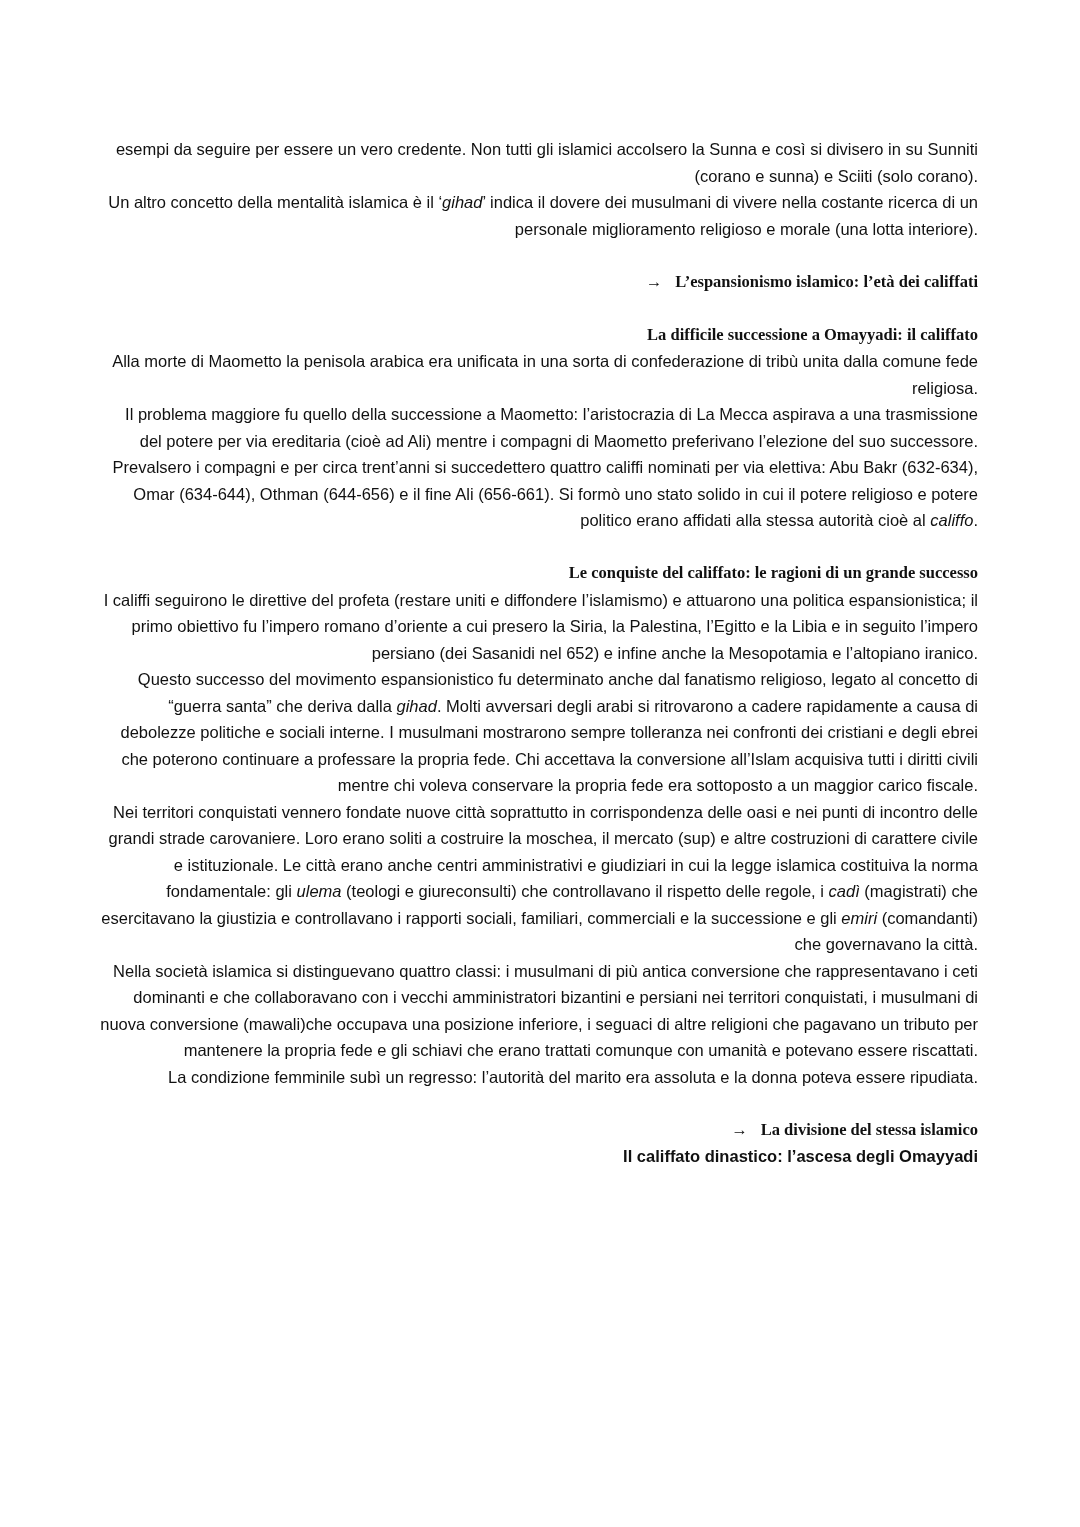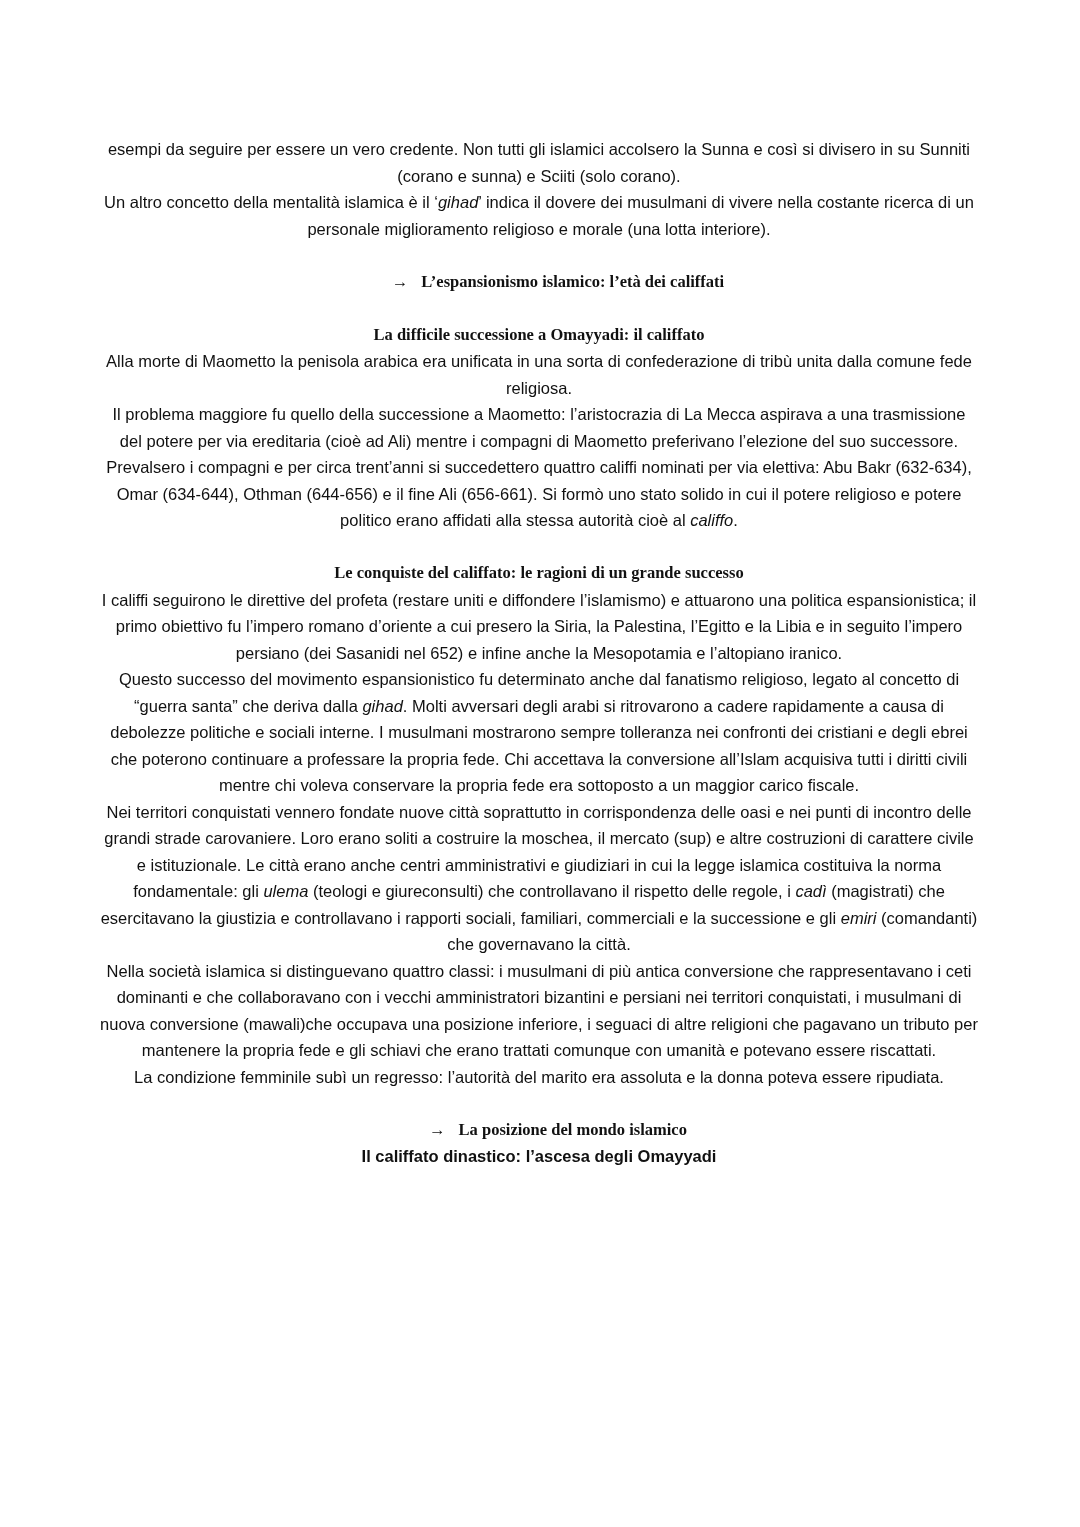--- a/index.html
+++ b/index.html
@@ -12,21 +12,21 @@
   }
   .page {
     width: 1080px;
     min-height: 1527px;
     background: #ffffff;
     padding: 136px 102px 60px 100px;
   }
   .block {
     font-size: 16.5px;
     line-height: 26.5px;
-    text-align: center;
+    text-align: right;
   }
   .space-before { margin-top: 26.5px; font-family: Liberation Serif, serif; }
   .heading { font-weight: bold; }
   .arrow-heading { padding-left: 38px; }
   .arrow-heading .arrow {
     font-weight: normal;
     margin-right: 13px;
     display: inline-block;
   }
   .bold { font-weight: bold; }
@@ -38,16 +38,16 @@
 
 <div class="page">
   <div>
       <div class="block paragraph"><span class="normal">esempi da seguire per essere un vero credente. Non tutti gli islamici accolsero la Sunna e così si divisero in su Sunniti (corano e sunna) e Sciiti (solo corano).</span><br><span class="normal">Un altro concetto della mentalità islamica è il ‘</span><span class="italic">gihad</span><span class="normal">’ indica il dovere dei musulmani di vivere nella costante ricerca di un personale miglioramento religioso e morale (una lotta interiore).</span></div>
       <div class="block arrow-heading space-before"><span class="arrow">→</span><span class="bold">L’espansionismo islamico: l’età dei califfati</span></div>
       <div class="block heading space-before"><span class="bold">La difficile successione a Omayyadi: il califfato</span></div>
       <div class="block paragraph"><span class="normal">Alla morte di Maometto la penisola arabica era unificata in una sorta di confederazione di tribù unita dalla comune fede religiosa.</span><br><span class="normal">Il problema maggiore fu quello della successione a Maometto: l’aristocrazia di La Mecca aspirava a una trasmissione del potere per via ereditaria (cioè ad Ali) mentre i compagni di Maometto preferivano l’elezione del suo successore. Prevalsero i compagni e per circa trent’anni si succedettero quattro califfi nominati per via elettiva: Abu Bakr (632-634), Omar (634-644), Othman (644-656) e il fine Ali (656-661). Si formò uno stato solido in cui il potere religioso e potere politico erano affidati alla stessa autorità cioè al </span><span class="italic">califfo</span><span class="normal">.</span></div>
       <div class="block heading space-before"><span class="bold">Le conquiste del califfato: le ragioni di un grande successo</span></div>
       <div class="block paragraph"><span class="normal">I califfi seguirono le direttive del profeta (restare uniti e diffondere l’islamismo) e attuarono una politica espansionistica; il primo obiettivo fu l’impero romano d’oriente a cui presero la Siria, la Palestina, l’Egitto e la Libia e in seguito l’impero persiano (dei Sasanidi nel 652) e infine anche la Mesopotamia e l’altopiano iranico.</span><br><span class="normal">Questo successo del movimento espansionistico fu determinato anche dal fanatismo religioso, legato al concetto di “guerra santa” che deriva dalla </span><span class="italic">gihad</span><span class="normal">. Molti avversari degli arabi si ritrovarono a cadere rapidamente a causa di debolezze politiche e sociali interne. I musulmani mostrarono sempre tolleranza nei confronti dei cristiani e degli ebrei che poterono continuare a professare la propria fede. Chi accettava la conversione all’Islam acquisiva tutti i diritti civili mentre chi voleva conservare la propria fede era sottoposto a un maggior carico fiscale.</span></div>
       <div class="block paragraph"><span class="normal">Nei territori conquistati vennero fondate nuove città soprattutto in corrispondenza delle oasi e nei punti di incontro delle grandi strade carovaniere. Loro erano soliti a costruire la moschea, il mercato (sup) e altre costruzioni di carattere civile e istituzionale. Le città erano anche centri amministrativi e giudiziari in cui la legge islamica costituiva la norma fondamentale: gli </span><span class="italic">ulema</span><span class="normal"> (teologi e giureconsulti) che controllavano il rispetto delle regole, i </span><span class="italic">cadì</span><span class="normal"> (magistrati) che esercitavano la giustizia e controllavano i rapporti sociali, familiari, commerciali e la successione e gli </span><span class="italic">emiri</span><span class="normal"> (comandanti) che governavano la città.</span><br><span class="normal">Nella società islamica si distinguevano quattro classi: </span><span class="underline">i musulmani di più antica conversione</span><span class="normal"> che rappresentavano i ceti dominanti e che collaboravano con i vecchi amministratori bizantini e persiani nei territori conquistati, </span><span class="underline">i musulmani di nuova conversione</span><span class="normal"> (mawali)che occupava una posizione inferiore, </span><span class="underline">i seguaci di altre religioni</span><span class="normal"> che pagavano un tributo per mantenere la propria fede e gli </span><span class="underline">schiavi</span><span class="normal"> che erano trattati comunque con umanità e potevano essere riscattati.</span><br><span class="normal">La condizione femminile subì un regresso: l’autorità del marito era assoluta e la donna poteva essere ripudiata.</span></div>
-      <div class="block arrow-heading space-before"><span class="arrow">→</span><span class="bold">La posizione del mondo islamico</span></div>
+      <div class="block arrow-heading space-before"><span class="arrow">→</span><span class="bold">La divisione del stessa islamico</span></div>
       <div class="block heading"><span class="bold">Il califfato dinastico: l’ascesa degli Omayyadi</span></div>
     </div>
 </div>
 
 </body></html>

